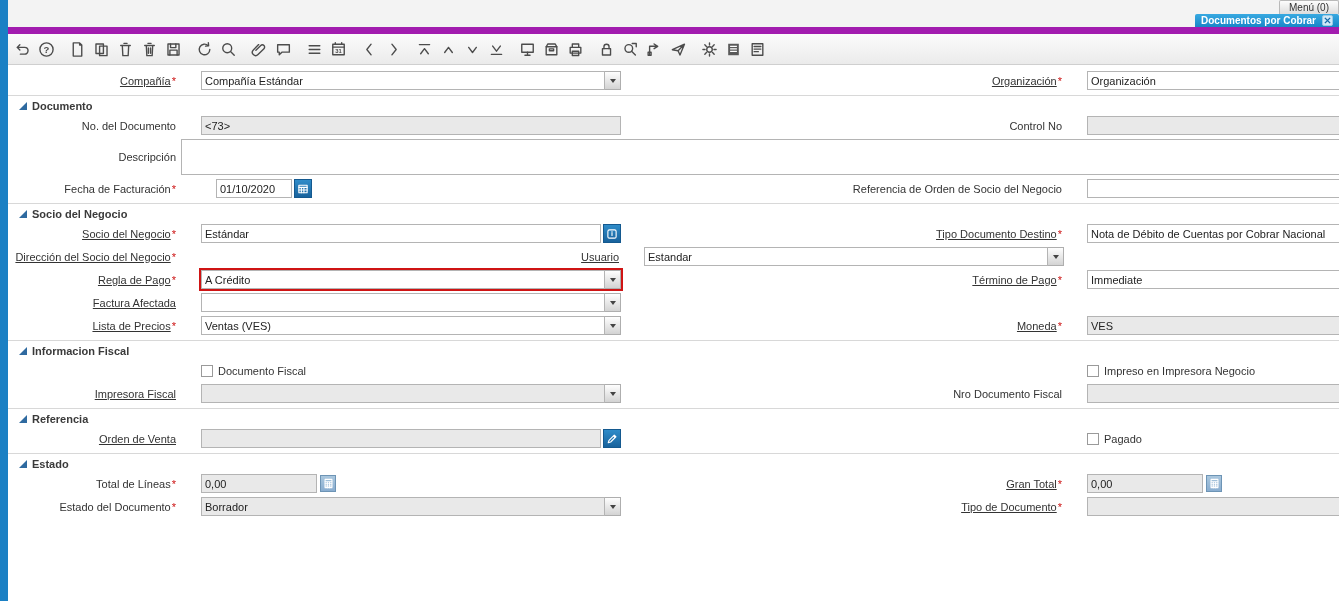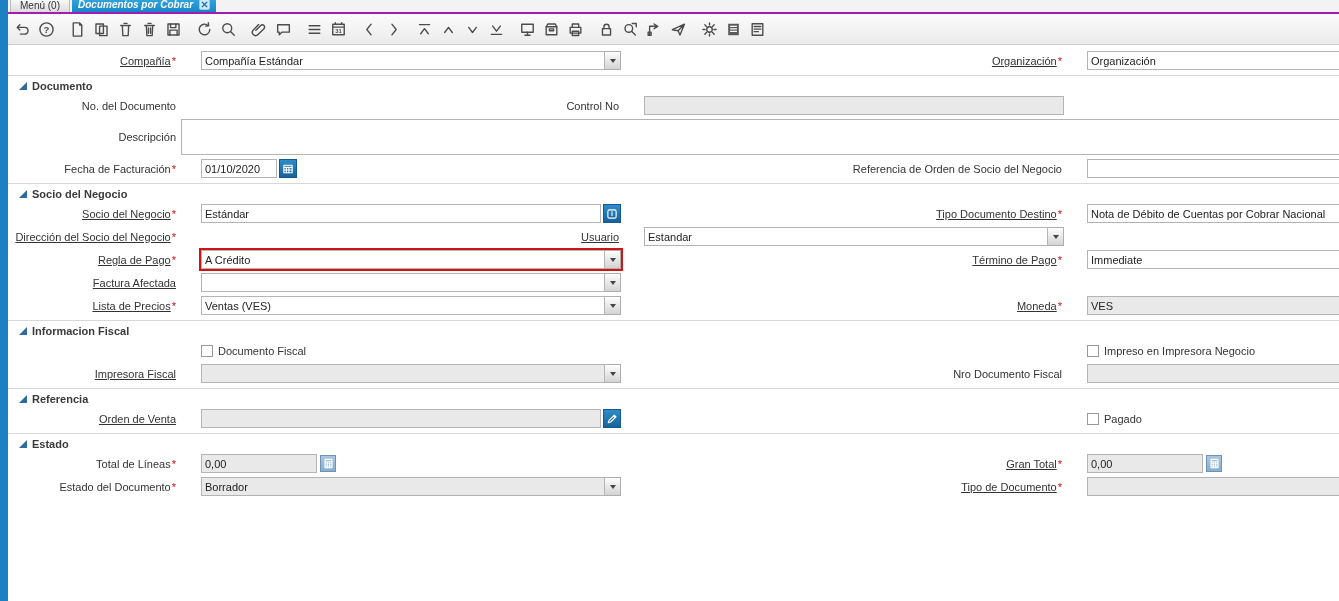--- a/index.html
+++ b/index.html
@@ -1,28 +1,28 @@
 <!DOCTYPE html>
 <html><head>
 <meta charset="utf-8">
 <style>
   * { box-sizing: border-box; margin: 0; padding: 0; }
   html,body { width:1339px; height:601px; overflow:hidden; background:#fff;
               font-family:"Liberation Sans",sans-serif; }
   
   .leftbar { position:absolute; left:0; top:0; width:8px; height:601px; background:#1b80c4; }
   
-  .topbar { margin-left:8px; height:14px; background:#f3f3f3; display:flex; align-items:flex-end;
-            border-bottom:2px solid #a21caf; }
+  .topbar { margin-left:8px; height:34px; background:#f3f3f3; display:flex; align-items:flex-end;
+            border-bottom:7px solid #a21caf;flex-direction:column; }
   .tab-menu { height:15px; display:flex; align-items:center; padding:0 9px; margin-left:2px;
               background:linear-gradient(#fdfdfd,#dcdcdc); border:1px solid #b9b9b9; border-bottom:none;
               border-radius:2px 2px 0 0; font-size:10px; color:#333; cursor:pointer; }
   .tab-doc { height:15px; display:flex; align-items:center; gap:6px; padding:0 6px; margin-left:2px;
              background:linear-gradient(#38a9e1,#1786c8); color:#fff; font-weight:bold; font-size:10px;
-             border-radius:2px 2px 0 0; cursor:pointer;font-style:italic; }
+             border-radius:2px 2px 0 0; cursor:pointer; }
   .tab-close { width:11px; height:11px; background:#cfe9f7; border:1px solid #9cc9e4; border-radius:2px;
                display:flex; align-items:center; justify-content:center; cursor:pointer; }
   
   .toolbar { margin-left:8px; height:31px; background:linear-gradient(#fbfbfb,#ebebeb);
              border-bottom:1px solid #cfcfcf; display:flex; align-items:center; padding:0 2px; }
   .tbi { width:24px; height:24px; display:flex; align-items:center; justify-content:center;
          border-radius:2px; cursor:pointer; }
   .sep { width:7px; }
   .ic { stroke:#4c4c4c; fill:none; stroke-width:1.3; stroke-linecap:round; stroke-linejoin:round; }
   .icw { stroke:#fff; fill:none; stroke-width:1.5; stroke-linecap:round; stroke-linejoin:round; }
@@ -44,21 +44,21 @@
   .lbl { text-align:right; font-size:11px; color:#333; white-space:nowrap; padding-right:2px; }
   .link { text-decoration:underline; cursor:pointer; }
   .req { color:#cc1111; margin-left:1px; }
   .fld { display:flex; align-items:center;padding-left:20px; }
   .inp { height:19px; border:1px solid #b4b4b4; font:11px "Liberation Sans",sans-serif;
          padding:1px 3px; background:#fff; color:#222; outline:none; }
   .wc { width:404px; }   
   .wp { width:420px; }   
   .ro { background:#e9e9e9; }
   .amt { width:116px; text-align:left; }
-  .date { width:76px; }
+  .date { width:76px;margin-left:15px; }
   .cbtn { width:16px; height:19px; border:1px solid #aeaeae; border-left:none; padding:0;
           background:linear-gradient(#fefefe,#d3d3d3); display:flex; align-items:center;
           justify-content:center; cursor:pointer; }
   .arr { width:0; height:0; border-left:3.5px solid transparent; border-right:3.5px solid transparent;
          border-top:4.5px solid #444; }
   .bluebtn { width:18px; height:19px; border:1px solid #14598f; margin-left:2px; padding:0;
              background:linear-gradient(#2f8cc9,#18629c); display:flex; align-items:center;
              justify-content:center; cursor:pointer; }
   .calcbtn { width:16px; height:17px; border:1px solid #6d94b5; margin-left:3px; padding:0;
              background:linear-gradient(#aac7de,#89add0); display:flex; align-items:center;
@@ -289,20 +289,23 @@
       </div>
     </div>
 
     <div class="section">
       <div class="sec-h">
         <span class="tri"></span>
         <span>Documento</span>
       </div>
       <div class="row">
         <div class="lbl"><span>No. del Documento</span></div>
+        <div class="fld">
+            <input class="inp wp ro" readonly="" value="&lt;73&gt;" style="">
+          </div>
         <div class="lbl"><span>Control No</span></div>
         <div class="fld">
             <input class="inp wp ro" readonly="" value="" style="">
           </div>
       </div>
       <div class="row">
         <div class="lbl"><span>Descripción</span></div>
         <textarea class="desc" style=""></textarea>
       </div>
       <div class="row">

